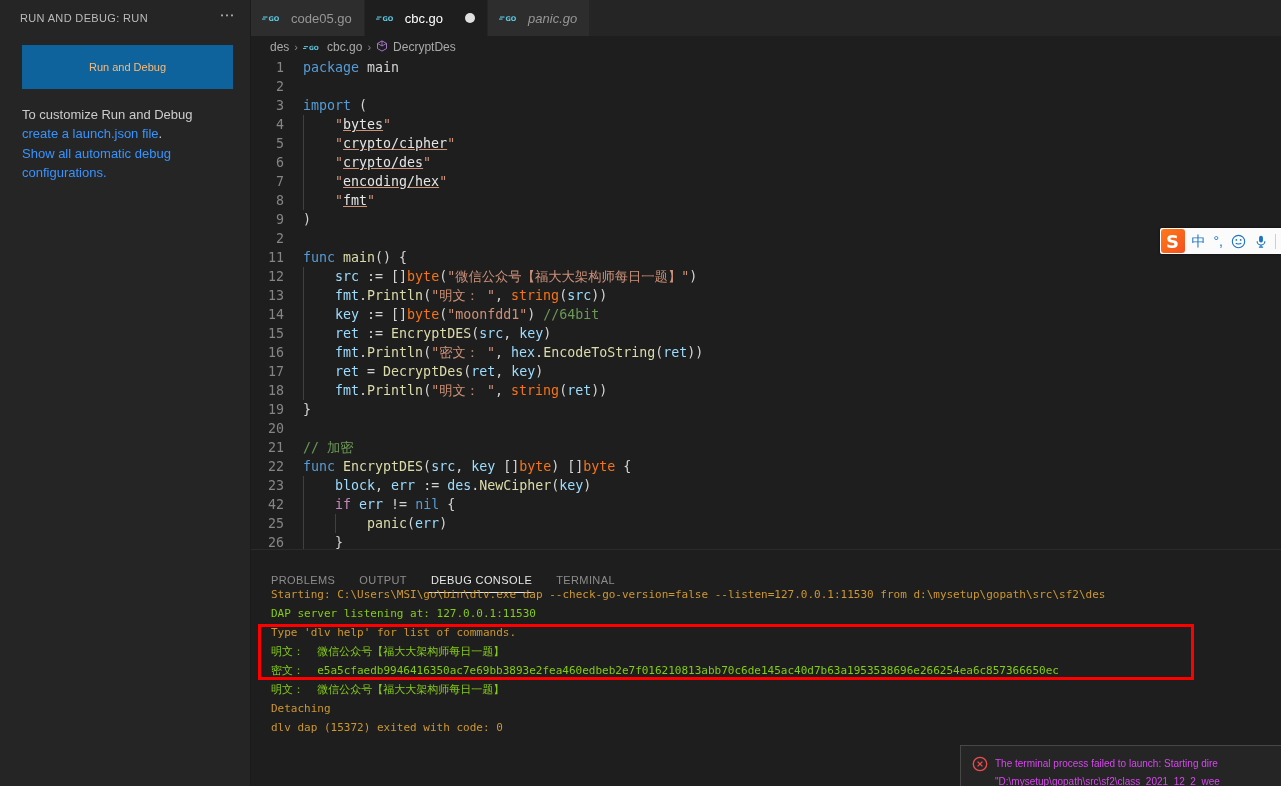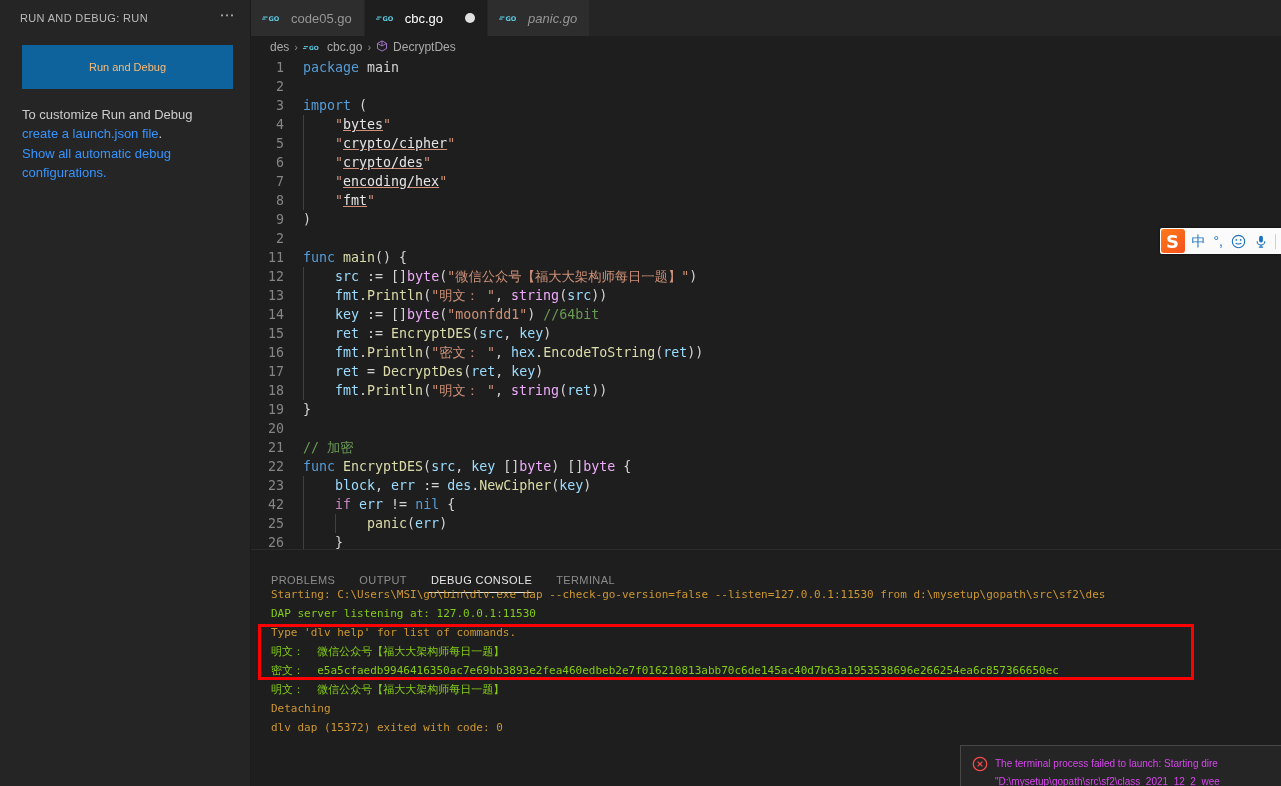--- a/index.html
+++ b/index.html
@@ -189,21 +189,21 @@
   .ltext { position: relative; padding-left: 0px; }
   .indent-guide {
     position: absolute;
     top: 0; bottom: 0;
     width: 1px;
     background: #404040;
   }
   .kw { color: #569cd6; }
   .kw2 { color: #c586c0; }
   .fn { color: #dcdcaa; }
-  .typ { color: #f0abfc; }
+  .typ { color: #f97316; }
   .str { color: #ce9178; }
   .str-u { color: #e5e5e5; text-decoration: underline; text-decoration-color:#ce9178; }
   .cmt { color: #6a9955; }
   .var { color: #9cdcfe; }
   .pl { color: #d4d4d4; }
 
   
   #panel {
     flex: 0 0 237px;
     height: 237px;

